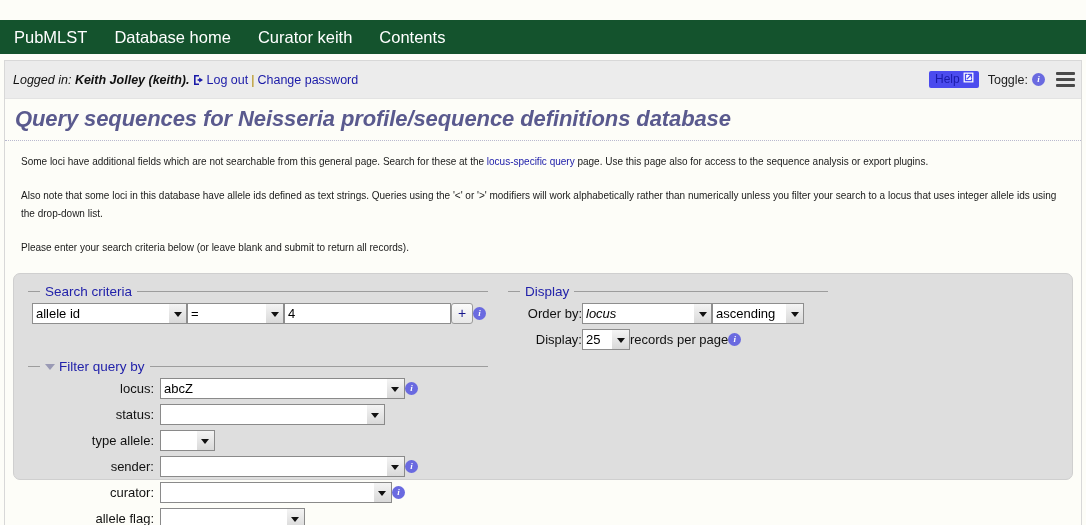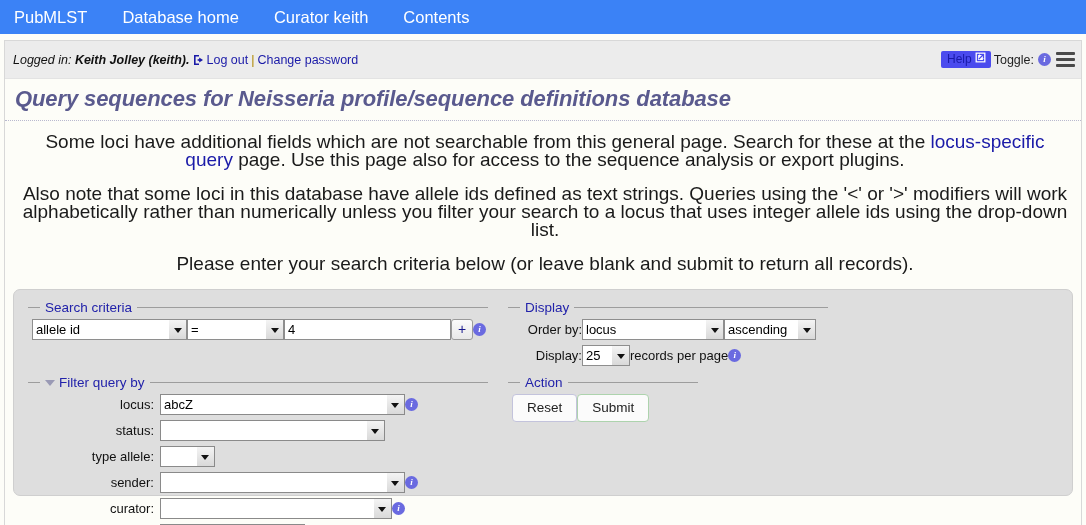--- a/index.html
+++ b/index.html
@@ -9,25 +9,26 @@
     background: #fdfdf8;
     font-family: "Liberation Sans", sans-serif;
     font-size: 13px;
     color: #222;
     overflow: hidden;
   }
 
   
   .navbar {
     height: 34px;
-    background: #3b82f6;
+    background: #14532d;
     display: flex;
     align-items: center;
     padding: 0 0 0 14px;
-    gap: 8px;
+    gap: 0;
+    margin-top: 20px;
   }
   .navbar a {
     color: #ffffff;
     text-decoration: none;
     font-size: 16.5px;
     padding: 0 17px 0 0;
     margin-right: 10px;
     line-height: 34px;
     white-space: nowrap;
   }
@@ -68,21 +69,21 @@
   .loginbar a {
     color: #1a1aa8;
     text-decoration: none;
     white-space: nowrap;
   }
   .loginbar .sep { color: #b08800; margin: 0 3px; }
   .loginbar .right {
     margin-left: auto;
     display: flex;
     align-items: center;
-    gap: 3px;
+    gap: 9px;
   }
   .help-btn {
     background: #4b4bee;
     color: #fff;
     font-size: 12px;
     padding: 1px 5px 2px 6px;
     border-radius: 2px;
     display: inline-flex;
     align-items: center;
     gap: 3px;
@@ -124,24 +125,23 @@
     font-style: italic;
     font-weight: bold;
     color: #5a5a8e;
     border-bottom: 1px dotted #b9b9cf;
     letter-spacing: -0.1px;
   }
 
   
   .intro {
     padding: 12px 12px 6px 16px;
-    font-size: 19px;
+    font-size: 10px;
     line-height: 18px;
     color: #1a1a1a;
-    text-align: center;
   }
   .intro p { margin: 0 0 16px 0; }
   .intro p:last-child { margin-bottom: 10px; }
   .intro a { color: #1a1aa8; text-decoration: none; }
 
   
   .formbox {
     margin: 0 8px 16px 8px;
     background: #dedede;
     border: 1px solid #cfcfcf;
@@ -256,21 +256,21 @@
     font-size: 13.5px;
     padding: 5px 14px 6px 14px;
     background: #fbfbfb;
     border: 1px solid #c3c3dc;
     border-radius: 4px;
     color: #222;
     cursor: pointer;
   }
   .act-btn.submit { border-color: #add3ad; }
 
-  .dispA { width: 142px; }
+  .dispA { width: 130px; font-style: italic; }
   .dispB { width: 92px; }
   .recsel { width: 48px; }
 </style>
 </head>
 <body>
 
 <div class="navbar">
   <a href="#">PubMLST</a>
   <a href="#">Database home</a>
   <a href="#">Curator keith</a>
@@ -439,24 +439,15 @@
           <span class="selwrap bordered">
             <select class="sel" style="width:145px">
               <option></option>
             </select>
           </span>
         </div>
 
       </div>
     </fieldset>
 
-    <fieldset class="fs" id="fs-action">
-      <legend>Action</legend>
-      <div class="fsbody">
-        <div class="row">
-          <button class="act-btn reset">Reset</button>
-          <button class="act-btn submit">Submit</button>
-        </div>
-      </div>
-    </fieldset>
 
   </div>
 </div>
 
 </body></html>

